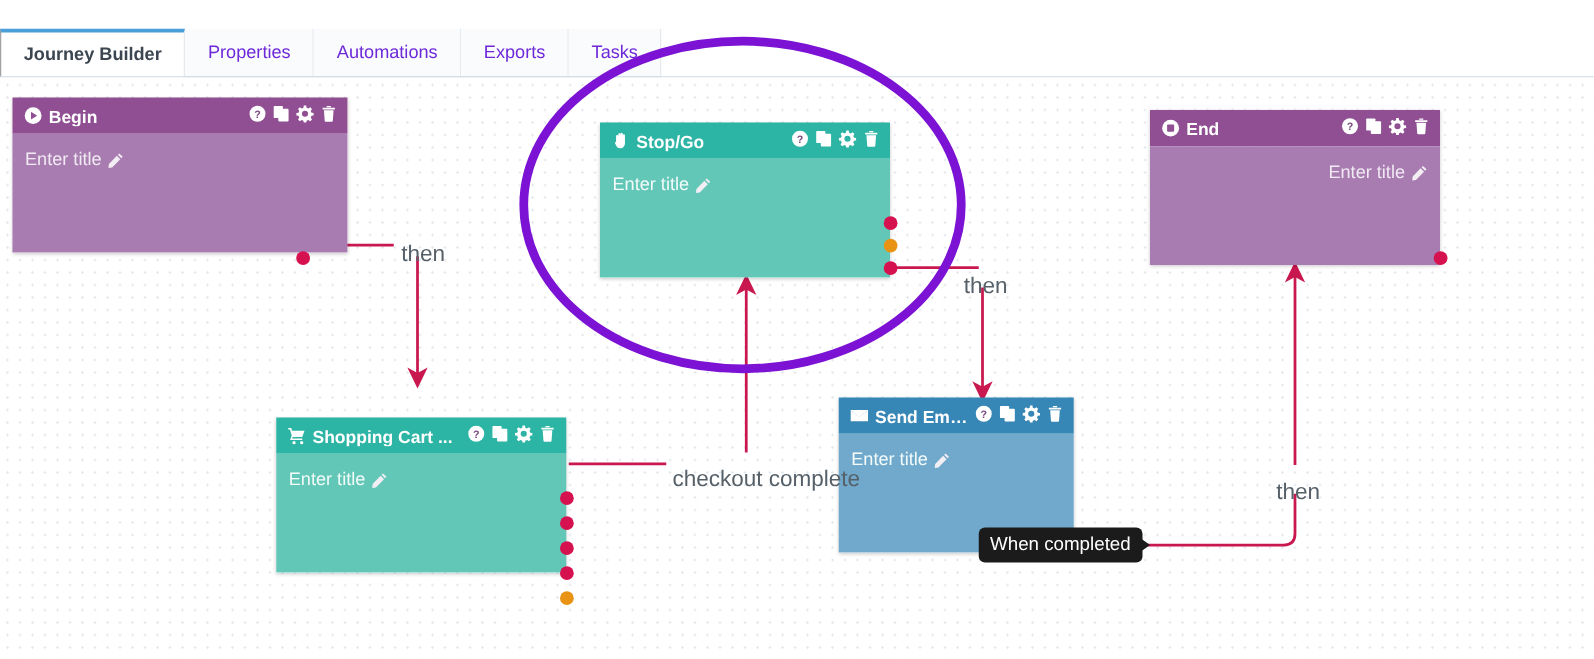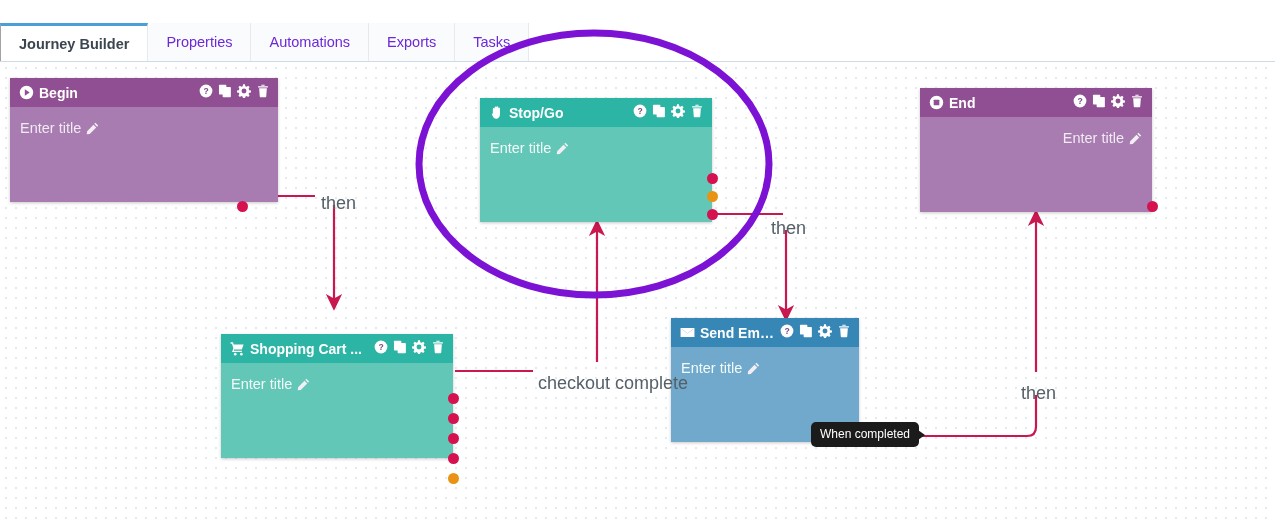--- a/index.html
+++ b/index.html
@@ -154,26 +154,25 @@
     z-index: 6;
   }
   .dot.pink { background: #d6114f; }
   .dot.orange { background: #e89314; }
 
   
   .tip {
     position: absolute;
     background: #1b1b1b;
     color: #ffffff;
-    font-size: 12px;
+    font-size: 15px;
     padding: 5px 9px 6px 9px;
     border-radius: 5px;
     white-space: nowrap;
     z-index: 9;
-    margin-left: 28px;
   }
   .tip::after {
     content: "";
     position: absolute;
     right: -6px;
     top: 50%;
     margin-top: -5px;
     border-top: 5px solid transparent;
     border-bottom: 5px solid transparent;
     border-left: 7px solid #1b1b1b;

